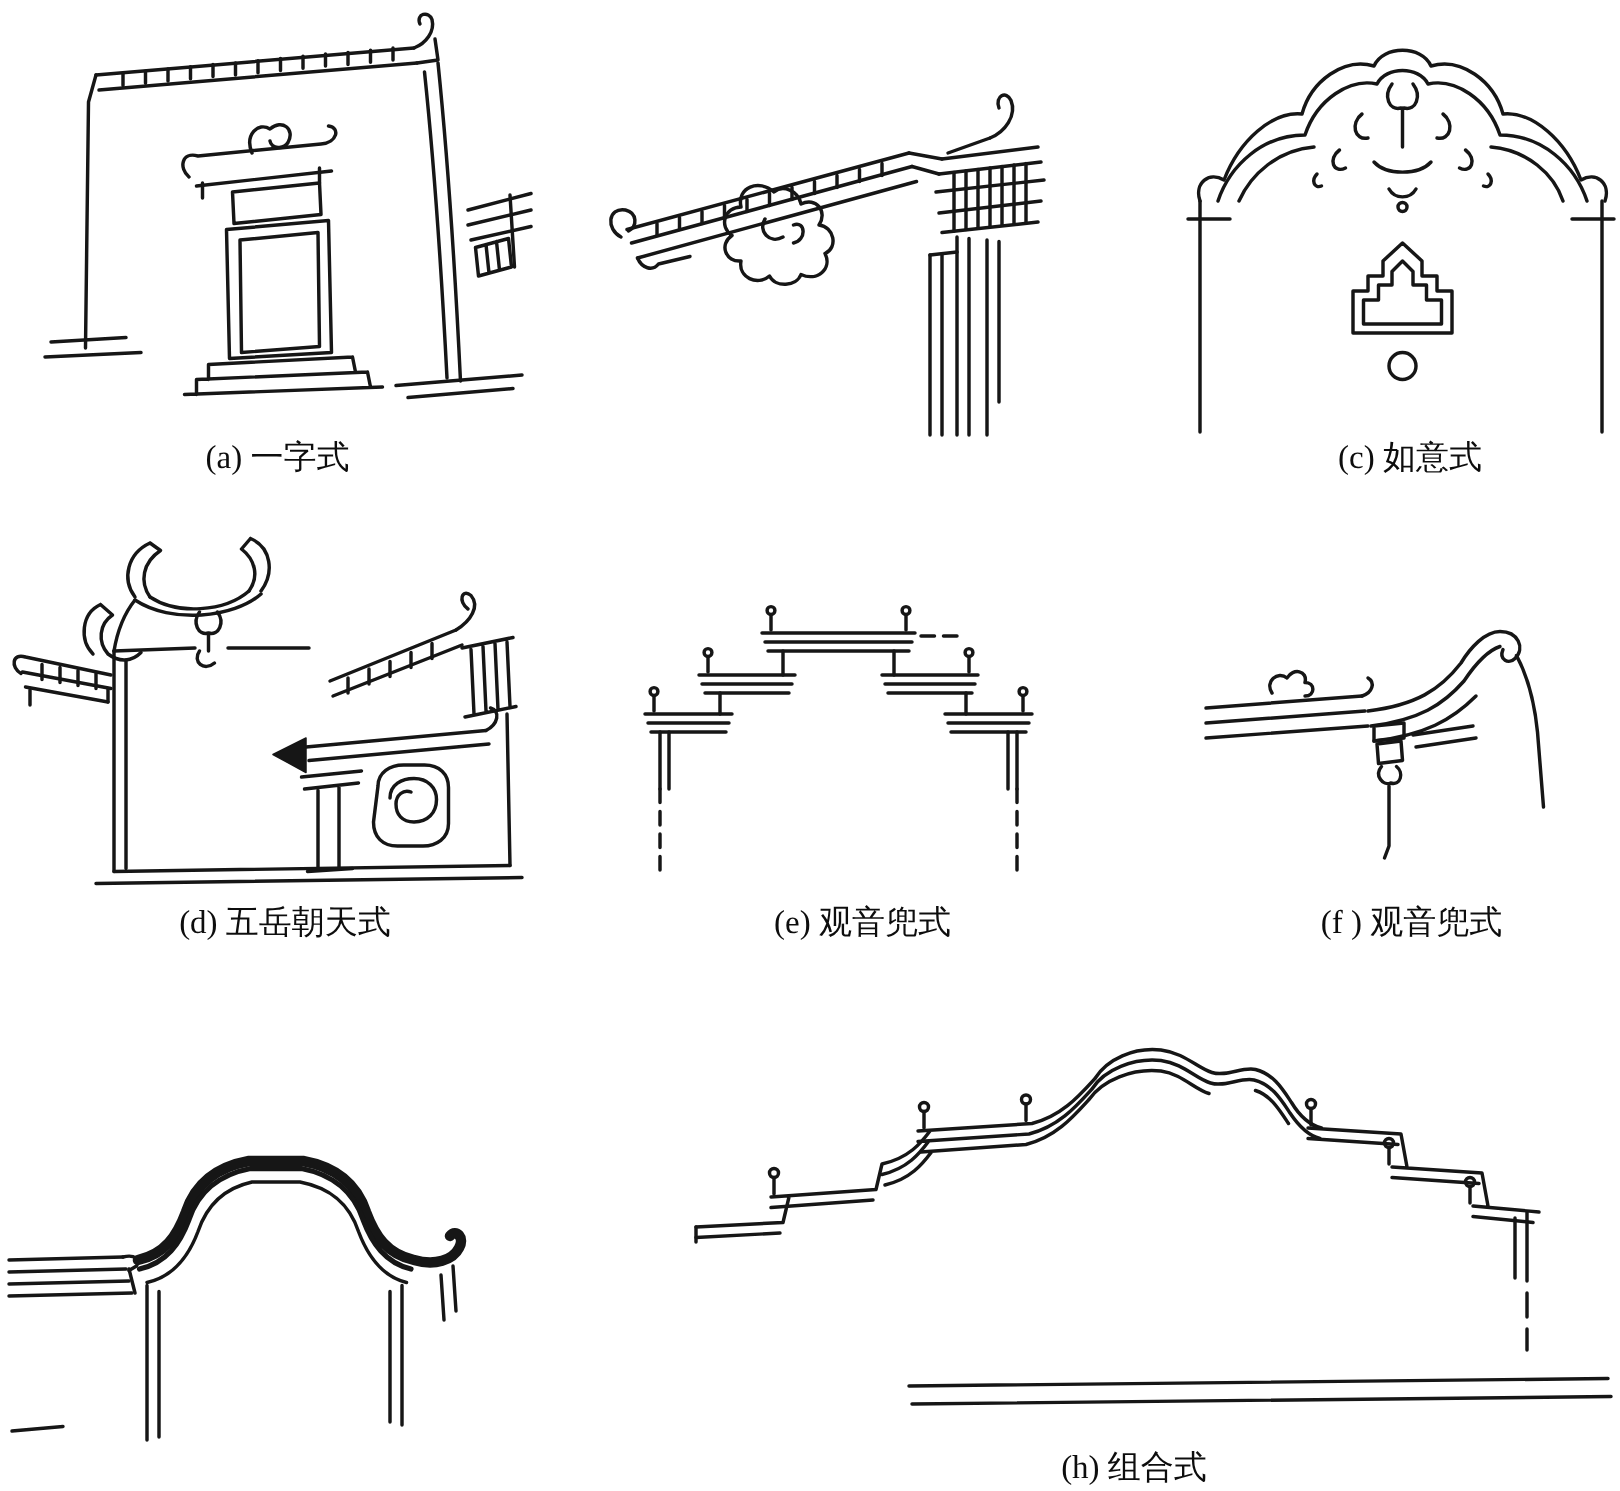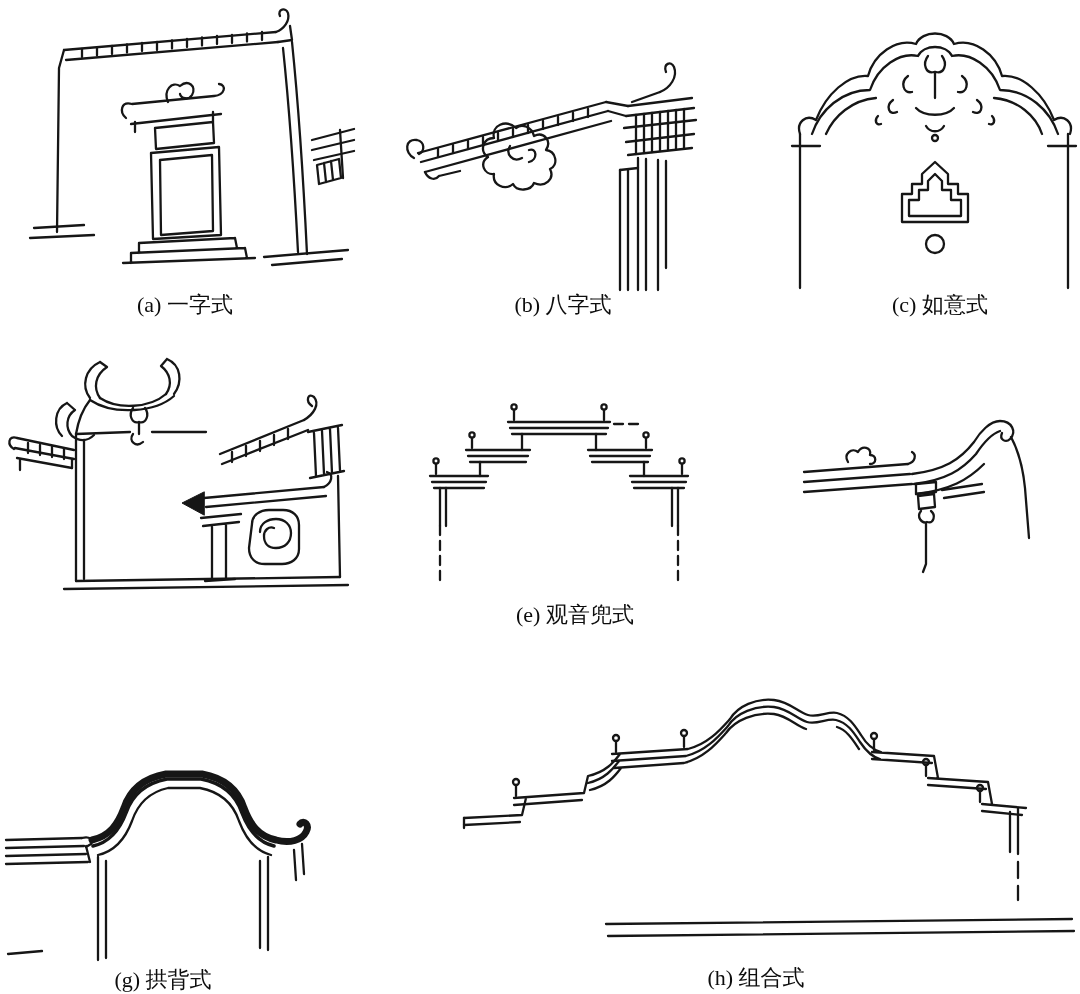--- a/index.html
+++ b/index.html
@@ -172,19 +172,19 @@
     <circle cx="60" cy="96" r="3"></circle>
     <circle cx="160" cy="52" r="3"></circle>
     <circle cx="228" cy="47" r="3"></circle>
     <circle cx="418" cy="50" r="3"></circle>
     <circle cx="470" cy="76" r="3"></circle>
     <circle cx="524" cy="102" r="3"></circle>
     <path d="M150,238 L616,233 M152,250 L618,245"></path>
   </svg>
 
   <div class="caption" style="left:55px;top:291px;">(a) 一字式</div>
-  <div class="caption" style="left:433px;top:291px;">(b) 八字式</div>
   <div class="caption" style="left:810px;top:291px;">(c) 如意式</div>
+  <div class="caption" style="left:60px;top:601px;">(d) 五岳朝天式</div>
   <div class="caption" style="left:445px;top:601px;">(e) 观音兜式</div>
-  <div class="caption" style="left:33px;top:966px;">(g) 拱背式</div>
+  <div class="caption" style="left:811px;top:601px;">(f ) 观音兜式</div>
   <div class="caption" style="left:626px;top:964px;">(h) 组合式</div>
 
 </div>
 
 </body></html>

